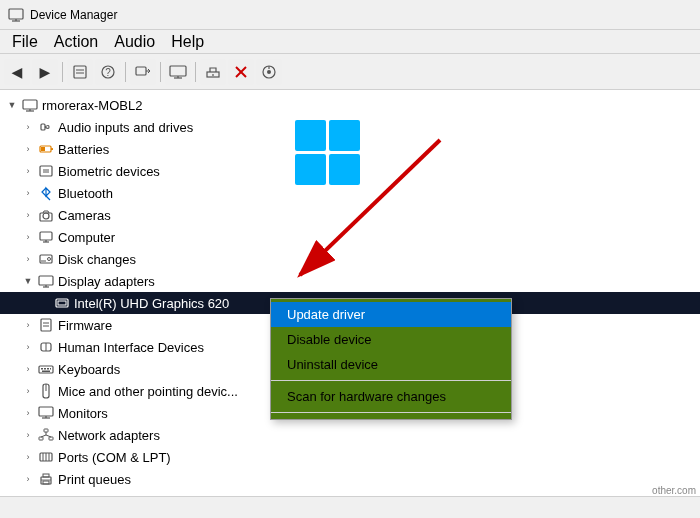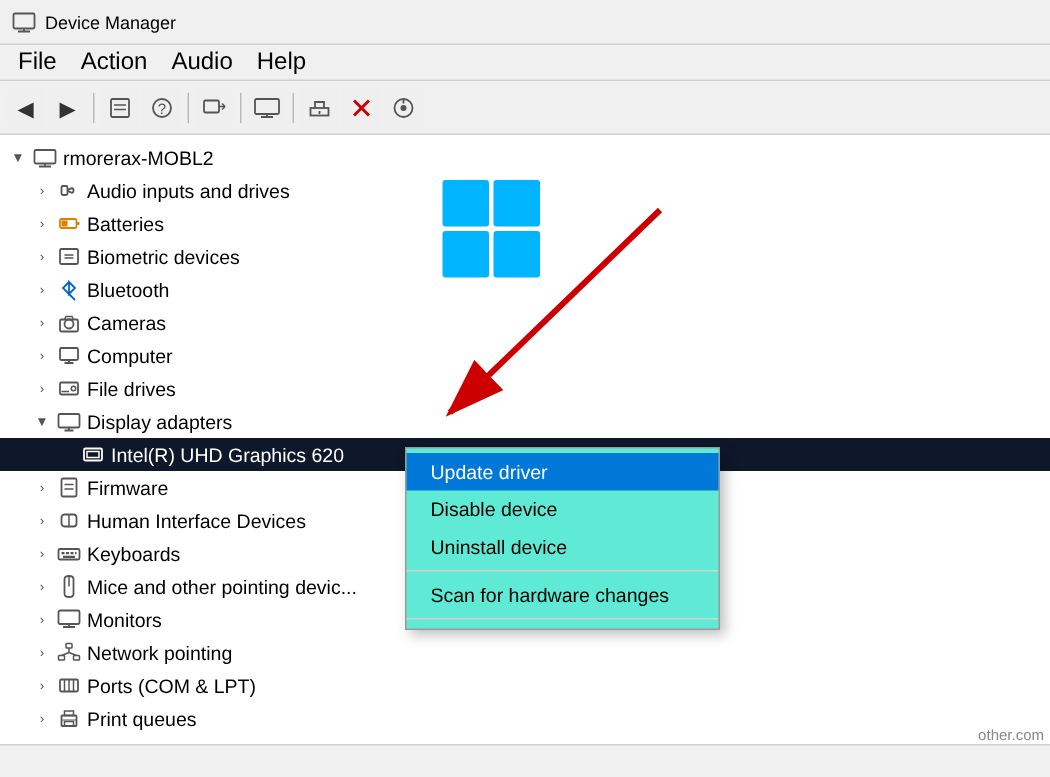--- a/index.html
+++ b/index.html
@@ -138,24 +138,24 @@
       display: flex;
       align-items: center;
       padding: 0 8px;
       font-size: 11px;
       color: #444;
     }
 
     
     .context-menu {
       position: absolute;
-      background: #5eead4;
+      background: #4d7c0f;
       border: 1px solid #999;
       box-shadow: 3px 3px 8px rgba(0,0,0,0.25);
-      width: 210px;
+      width: 242px;
       z-index: 100;
       top: 298px;
       left: 270px;
       padding: 3px 0;
     }
     .ctx-item {
       padding: 5px 16px;
       cursor: pointer;
       font-size: 13px;
       color: #000;
@@ -373,21 +373,21 @@
     <div class="tree-item">
       <span style="display:inline-block;width:16px"></span>
       <span class="tree-toggle">›</span>
       <span class="tree-icon">
         <svg width="16" height="16" viewBox="0 0 16 16">
           <rect x="2" y="4" width="12" height="8" rx="1" fill="none" stroke="#555" stroke-width="1.2"></rect>
           <circle cx="11" cy="8" r="1.5" fill="none" stroke="#555" stroke-width="1"></circle>
           <line x1="3" y1="10" x2="8" y2="10" stroke="#555" stroke-width="1"></line>
         </svg>
       </span>
-      <span class="tree-label">File drives</span>
+      <span class="tree-label">Disk changes</span>
     </div>
 
     <div class="tree-item">
       <span style="display:inline-block;width:16px"></span>
       <span class="tree-toggle">▼</span>
       <span class="tree-icon">
         <svg width="16" height="16" viewBox="0 0 16 16">
           <rect x="1" y="3" width="14" height="9" rx="1" fill="none" stroke="#555" stroke-width="1.2"></rect>
           <line x1="5" y1="14" x2="11" y2="14" stroke="#555" stroke-width="1.2"></line>
           <line x1="8" y1="12" x2="8" y2="14" stroke="#555" stroke-width="1.2"></line>
@@ -480,21 +480,21 @@
       <span class="tree-icon">
         <svg width="16" height="16" viewBox="0 0 16 16">
           <rect x="6" y="2" width="4" height="3" rx="0.5" fill="none" stroke="#555" stroke-width="1"></rect>
           <rect x="1" y="10" width="4" height="3" rx="0.5" fill="none" stroke="#555" stroke-width="1"></rect>
           <rect x="11" y="10" width="4" height="3" rx="0.5" fill="none" stroke="#555" stroke-width="1"></rect>
           <line x1="8" y1="5" x2="8" y2="8" stroke="#555" stroke-width="1"></line>
           <line x1="8" y1="8" x2="3" y2="10" stroke="#555" stroke-width="1"></line>
           <line x1="8" y1="8" x2="13" y2="10" stroke="#555" stroke-width="1"></line>
         </svg>
       </span>
-      <span class="tree-label">Network pointing</span>
+      <span class="tree-label">Network adapters</span>
     </div>
 
     <div class="tree-item">
       <span style="display:inline-block;width:16px"></span>
       <span class="tree-toggle">›</span>
       <span class="tree-icon">
         <svg width="16" height="16" viewBox="0 0 16 16">
           <rect x="2" y="4" width="12" height="8" rx="1" fill="none" stroke="#555" stroke-width="1.2"></rect>
           <line x1="5" y1="4" x2="5" y2="12" stroke="#555" stroke-width="1"></line>
           <line x1="8" y1="4" x2="8" y2="12" stroke="#555" stroke-width="1"></line>

